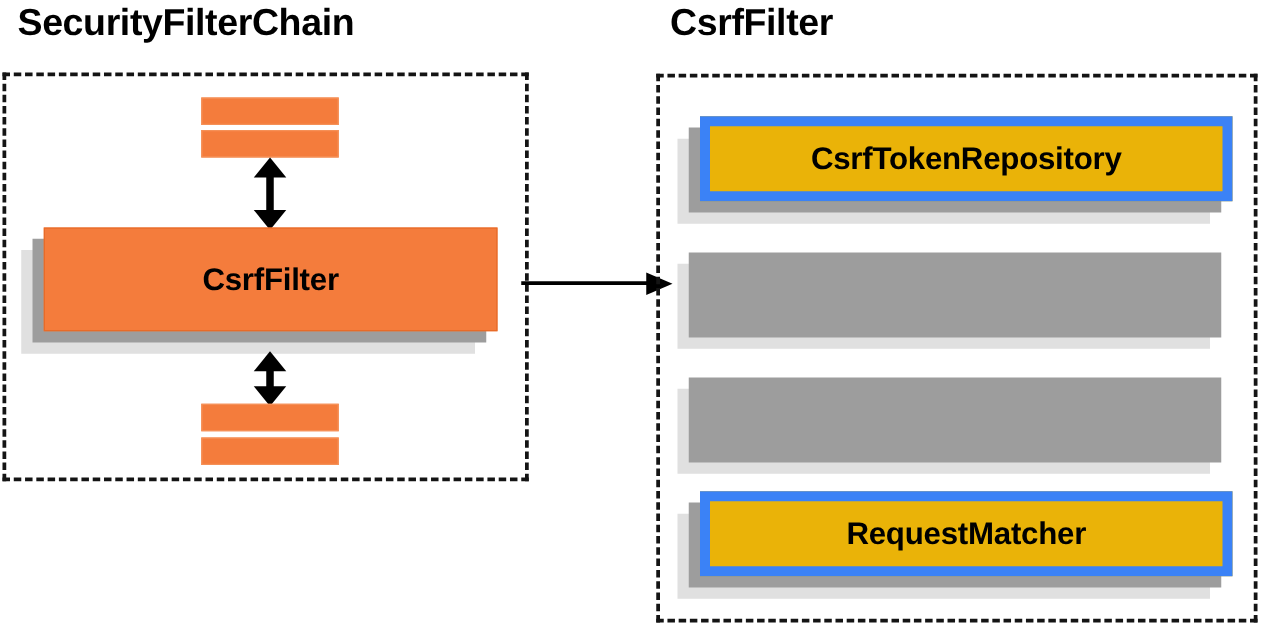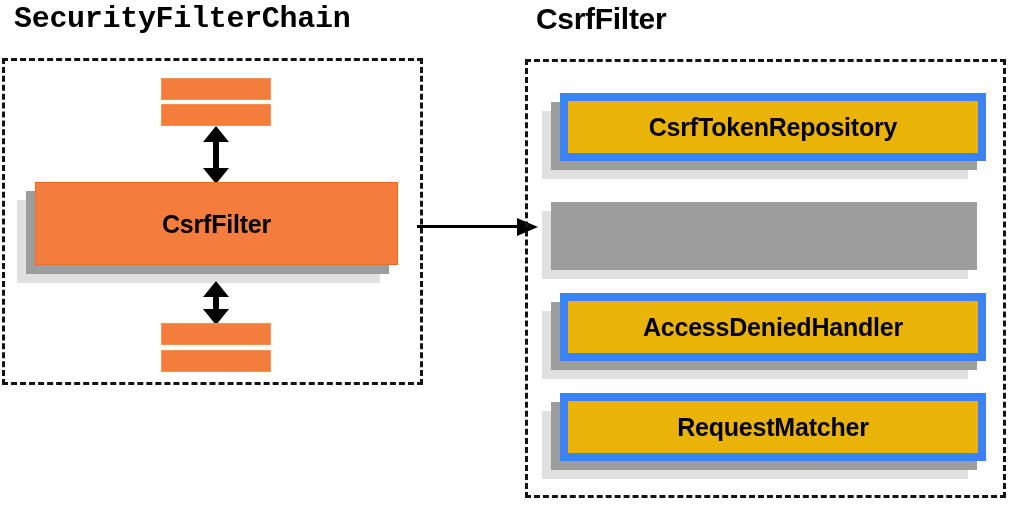--- a/index.html
+++ b/index.html
@@ -26,21 +26,21 @@
   .panel-title {
     position: absolute;
     font-family: "Liberation Sans", sans-serif;
     font-weight: bold;
     font-size: 30px;
     line-height: 34px;
     color: #000000;
     white-space: nowrap;
     letter-spacing: -0.3px;
   }
-  #title-left  { left: 14px;  top: 2px; font-family: Liberation Mono, monospace; }
+  #title-left  { left: 14px;  top: 2px; }
   #title-right { left: 536px; top: 2px; }
 
   
   .dashed-box {
     position: absolute;
     border: 3px dashed #141414;
     background: transparent;
     box-sizing: border-box;
   }
   #box-left  { left: 2px;   top: 58px; width: 421px; height: 327px; }
@@ -225,23 +225,20 @@
   </div>
 
   <div class="component blue comp-blue-pos" id="comp-blue-1">
     <div class="shadow-back"></div>
     <div class="shadow-mid"></div>
   </div>
 
   <div class="component blue comp-blue-pos" id="comp-blue-2">
     <div class="shadow-back"></div>
     <div class="shadow-mid"></div>
-    <div class="face">
-      <span class="label">AccessDeniedHandler</span>
-    </div>
   </div>
 
   <div class="component blue comp-blue-pos" id="comp-blue-3">
     <div class="shadow-back"></div>
     <div class="shadow-mid"></div>
     <div class="face">
       <span class="label">RequestMatcher</span>
     </div>
   </div>
 

